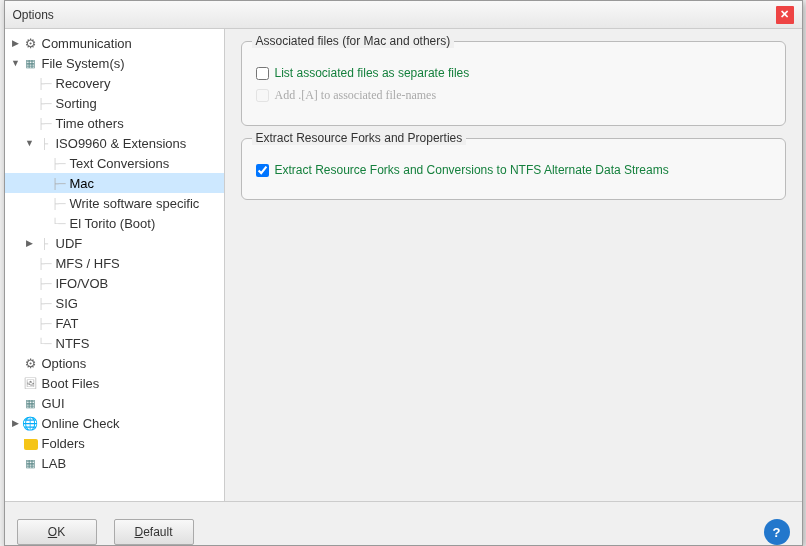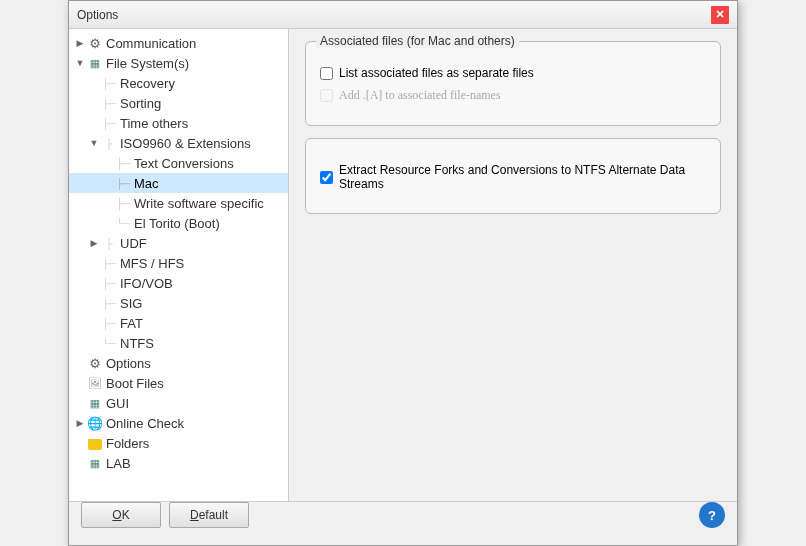--- a/index.html
+++ b/index.html
@@ -8,21 +8,21 @@
       font-size: 12px;
       background: #f0f0f0;
       display: flex;
       align-items: center;
       justify-content: center;
       width: 806px;
       height: 546px;
       overflow: hidden;
     }
     .window {
-      width: 670px;
+      width: 799px;
       height: 546px;
       background: #f0f0f0;
       border: 1px solid #999;
       display: flex;
       flex-direction: column;
       box-shadow: 2px 2px 8px rgba(0,0,0,0.3);
     }
     .titlebar {
       background: linear-gradient(to bottom, #f9f9f9, #e8e8e8);
       border-bottom: 1px solid #ccc;
@@ -134,38 +134,38 @@
       margin-top: 4px;
       margin-bottom: 8px;
     }
     .checkbox-row input[type=checkbox] {
       width: 13px;
       height: 13px;
       cursor: pointer;
     }
     .checkbox-row label {
       font-size: 12px;
-      color: #000000;
+      color: #15803d;
       cursor: pointer;
     }
     .checkbox-row.disabled label {
       color: #aaa;
       font-family: Liberation Serif, serif;
     }
     .checkbox-row.disabled input {
       opacity: 0.5;
     }
     .footer {
       height: 44px;
       border-top: 1px solid #ccc;
       background: #f0f0f0;
       display: flex;
-      align-items: flex-start;
+      align-items: flex-end;
       padding: 0 12px;
-      gap: 8px;
+      gap: 17px;
       flex-shrink: 0;
     }
     .footer-btn {
       min-width: 80px;
       height: 26px;
       background: linear-gradient(to bottom, #f8f8f8, #e0e0e0);
       border: 1px solid #aaa;
       border-radius: 2px;
       cursor: pointer;
       font-size: 12px;
@@ -396,20 +396,21 @@
           <input type="checkbox" id="cb1" style="">
           <label for="cb1">List associated files as separate files</label>
         </div>
         <div class="checkbox-row disabled">
           <input type="checkbox" id="cb2" disabled="" style="">
           <label for="cb2">Add .[A] to associated file-names</label>
         </div>
       </div>
 
       <div class="section-box">
+        <span class="section-legend">Extract Resource Forks and Properties</span>
         <div style="height:10px;"></div>
         <div class="checkbox-row">
           <input type="checkbox" id="cb3" checked="" style="">
           <label for="cb3">Extract Resource Forks and Conversions to NTFS Alternate Data Streams</label>
         </div>
       </div>
 
     </div>
   </div>
 

